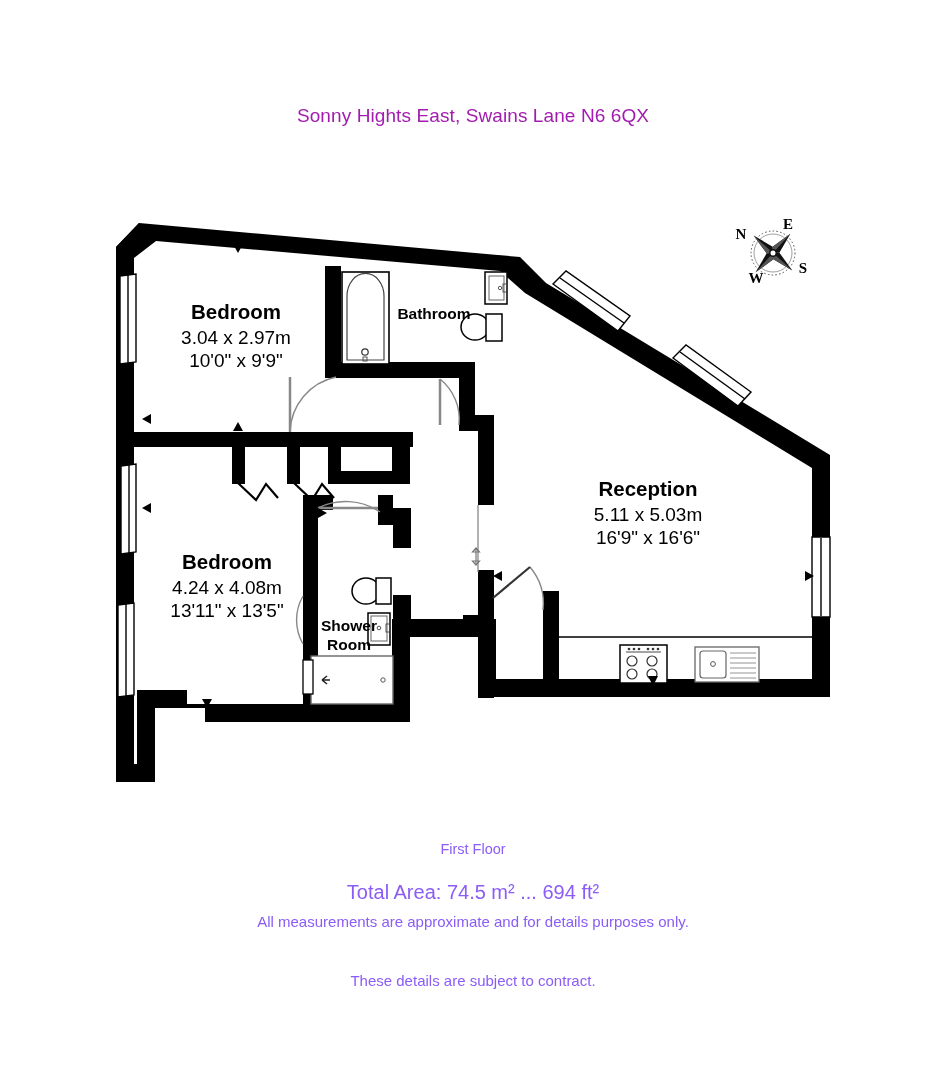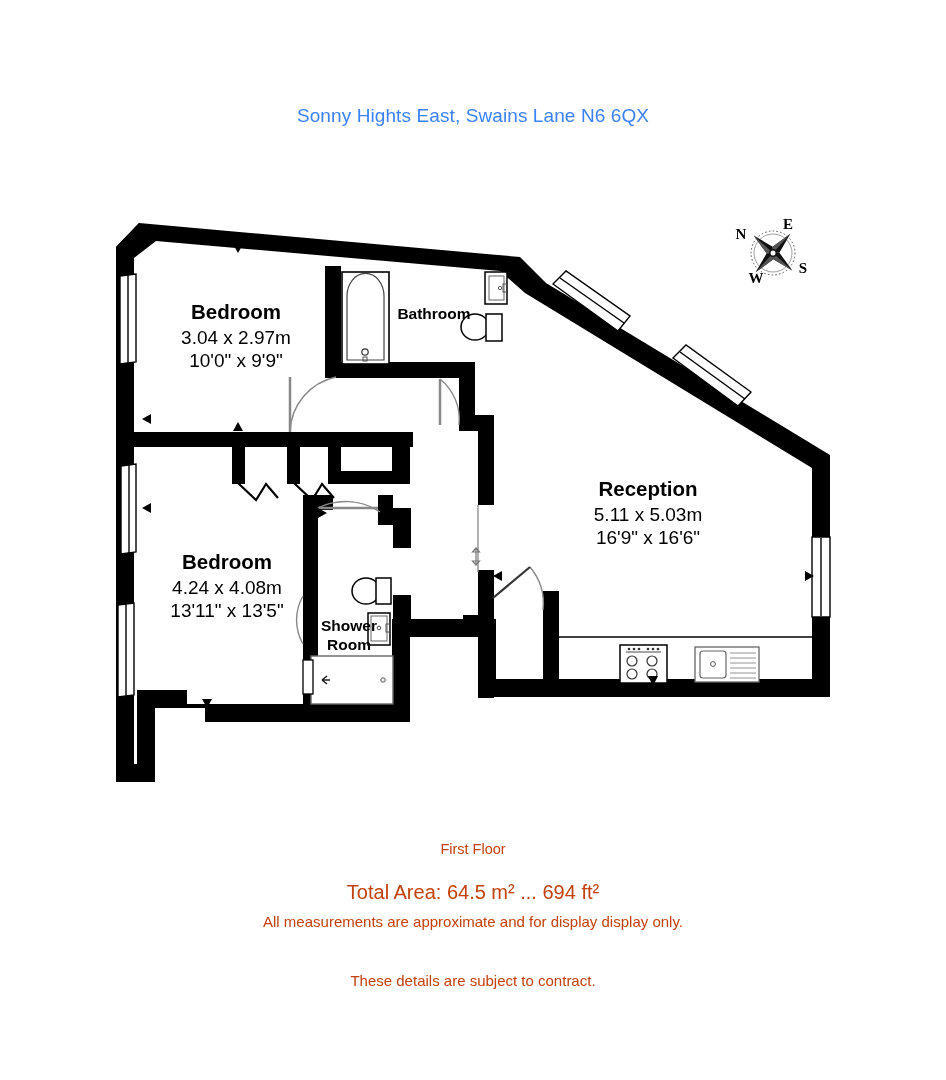--- a/index.html
+++ b/index.html
@@ -24,35 +24,35 @@
   }
   .title {
     position: absolute;
     top: 105px;
     left: 0;
     width: 946px;
     text-align: center;
     font-size: 19px;
     font-weight: 400;
     letter-spacing: 0.1px;
-    color: #3b82f6;
+    color: #a21caf;
   }
   #plan-svg {
     position: absolute;
     top: 0;
     left: 0;
     width: 946px;
     height: 1080px;
   }
   .footer-block {
     position: absolute;
     left: 0;
     width: 946px;
     text-align: center;
-    color: #c2410c;
+    color: #8b5cf6;
   }
   .floor-label {
     top: 841px;
     font-size: 14.5px;
   }
   .total-area {
     top: 881px;
     font-size: 20px;
   }
   .disclaimer1 {
@@ -337,17 +337,17 @@
       <text x="648" y="544" font-size="19">16'9" x 16'6"</text>
 
       <text class="room-name" x="434" y="319" font-size="15.5" font-weight="bold">Bathroom</text>
 
       <text class="room-name" x="349" y="631" font-size="15.5" font-weight="bold">Shower</text>
       <text class="room-name" x="349" y="650" font-size="15.5" font-weight="bold">Room</text>
     </g>
   </svg>
 
   <div class="footer-block floor-label">First Floor</div>
-  <div class="footer-block total-area">Total Area: 64.5 m² ... 694 ft²</div>
-  <div class="footer-block disclaimer1">All measurements are approximate and for display display only.</div>
+  <div class="footer-block total-area">Total Area: 74.5 m² ... 694 ft²</div>
+  <div class="footer-block disclaimer1">All measurements are approximate and for details purposes only.</div>
   <div class="footer-block disclaimer2">These details are subject to contract.</div>
 
 </div>
 
 </body></html>

